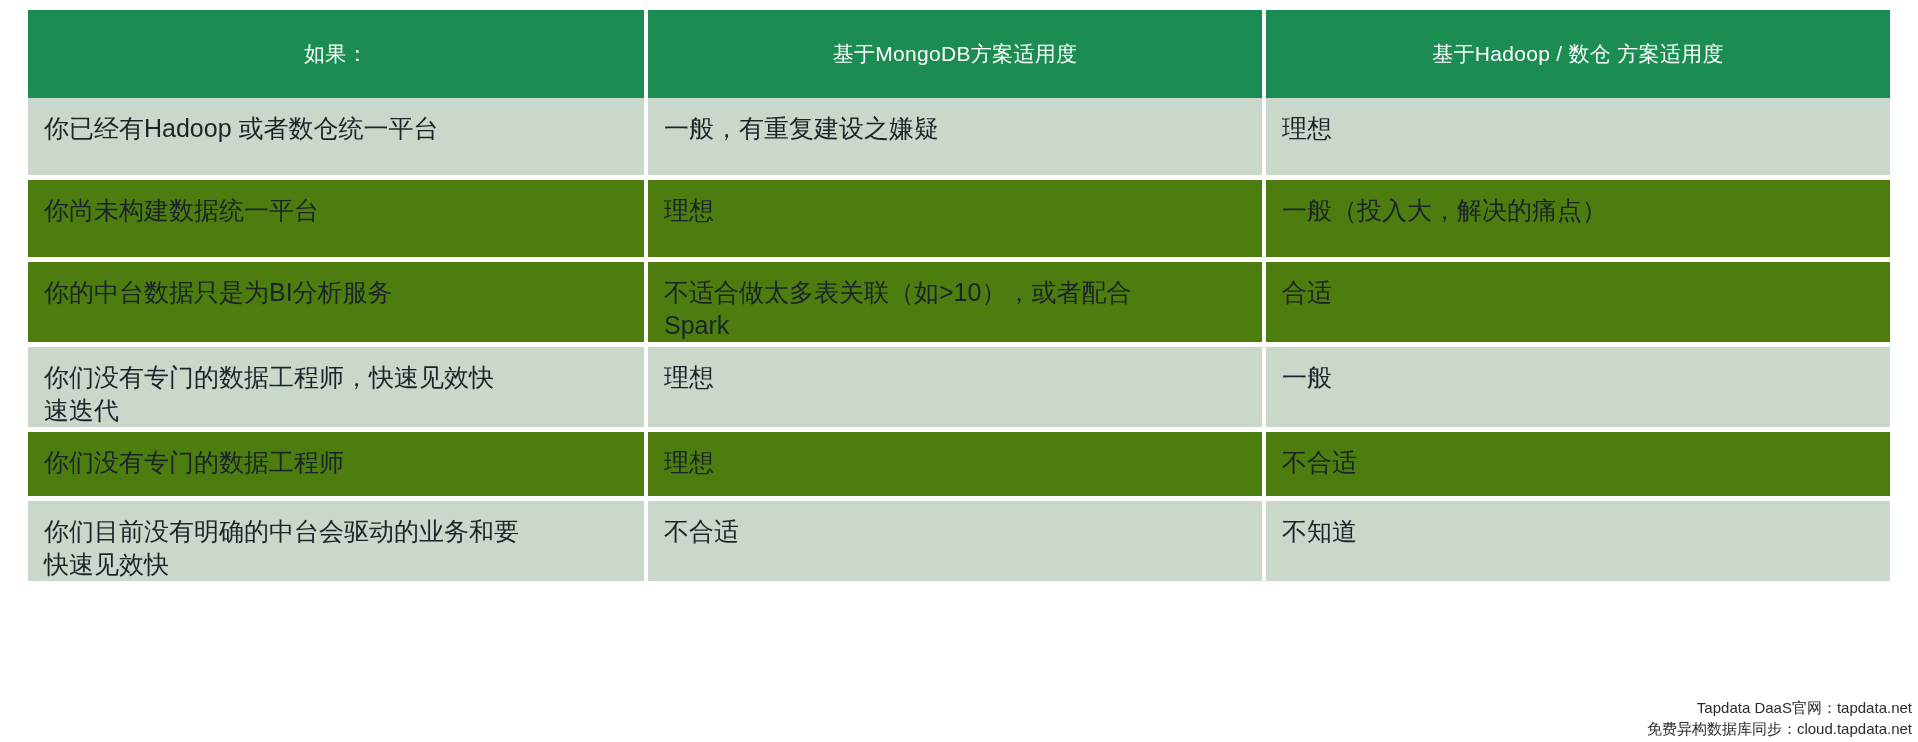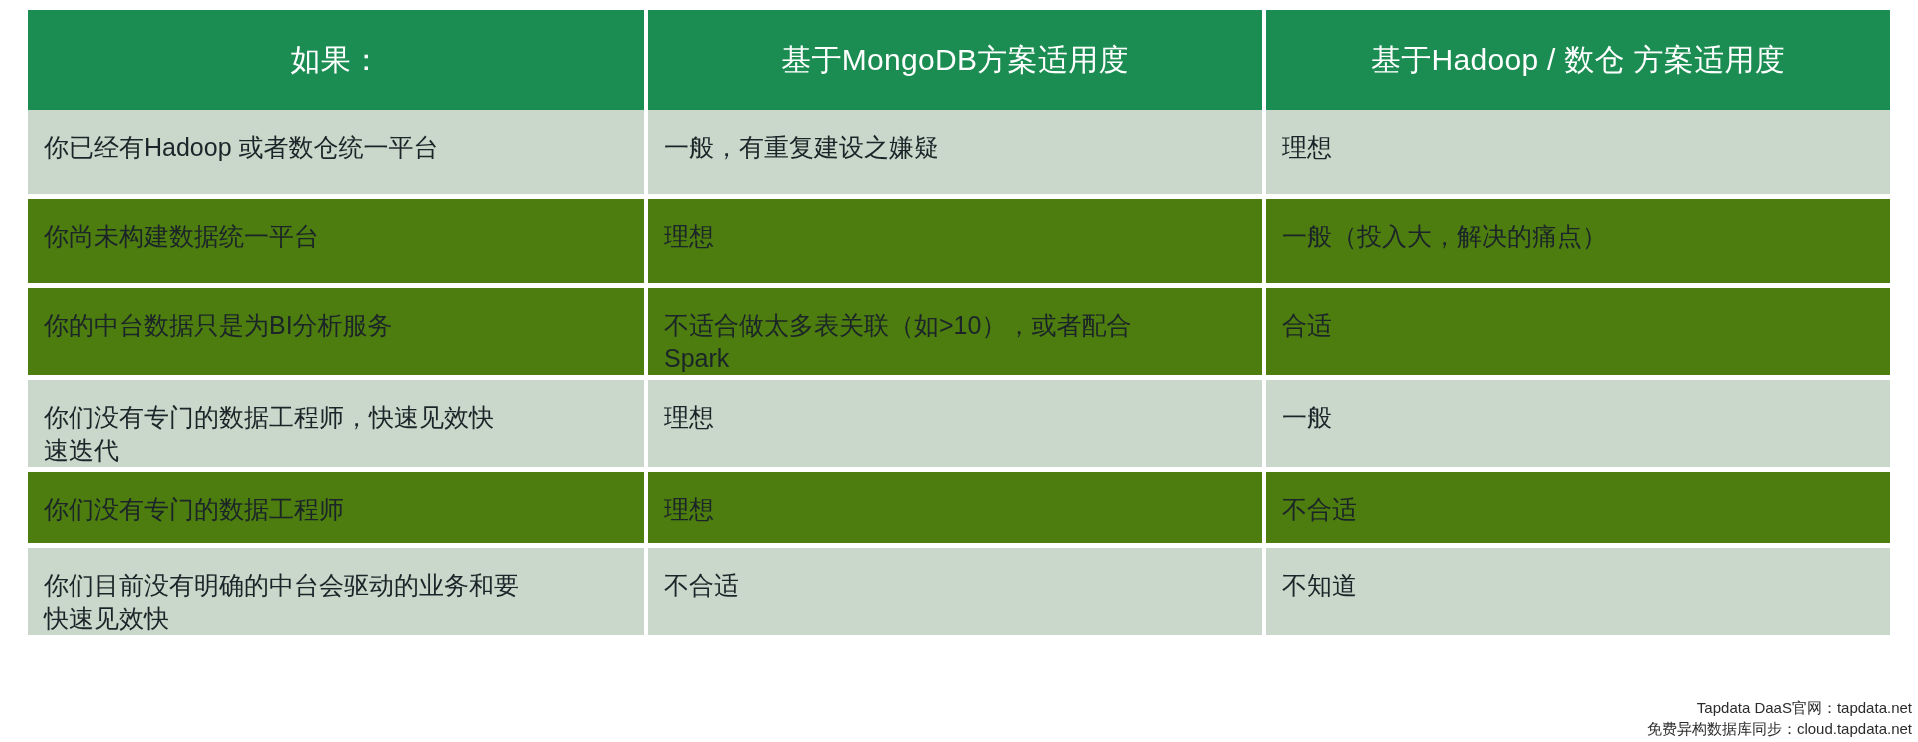--- a/index.html
+++ b/index.html
@@ -29,37 +29,37 @@
     width: 1862px;
   }
 
   col.c1 { width: 620px; }
   col.c2 { width: 618px; }
   col.c3 { width: 624px; }
 
   thead th {
     background: #1c8d52;
     color: #ffffff;
-    font-size: 30px;
+    font-size: 21px;
     font-weight: 400;
     text-align: center;
-    height: 100px;
+    height: 88px;
     vertical-align: middle;
     padding: 0 12px;
     border-right: 4px solid #ffffff;
     letter-spacing: .3px;
   }
   thead th:last-child { border-right: none; }
 
   tbody td {
     font-size: 25px;
     color: #1b2428;
     font-weight: 400;
     vertical-align: top;
-    padding: 21px 16px 0 16px;
+    padding: 14px 16px 0 16px;
     border-right: 4px solid #ffffff;
     border-bottom: 5px solid #ffffff;
     line-height: 1.32;
     white-space: pre-line;
   }
   tbody td:last-child { border-right: none; }
 
   tbody tr.odd td  { background: #c9d8ca; }
   tbody tr.even td { background: #4d7c0f; }
 

